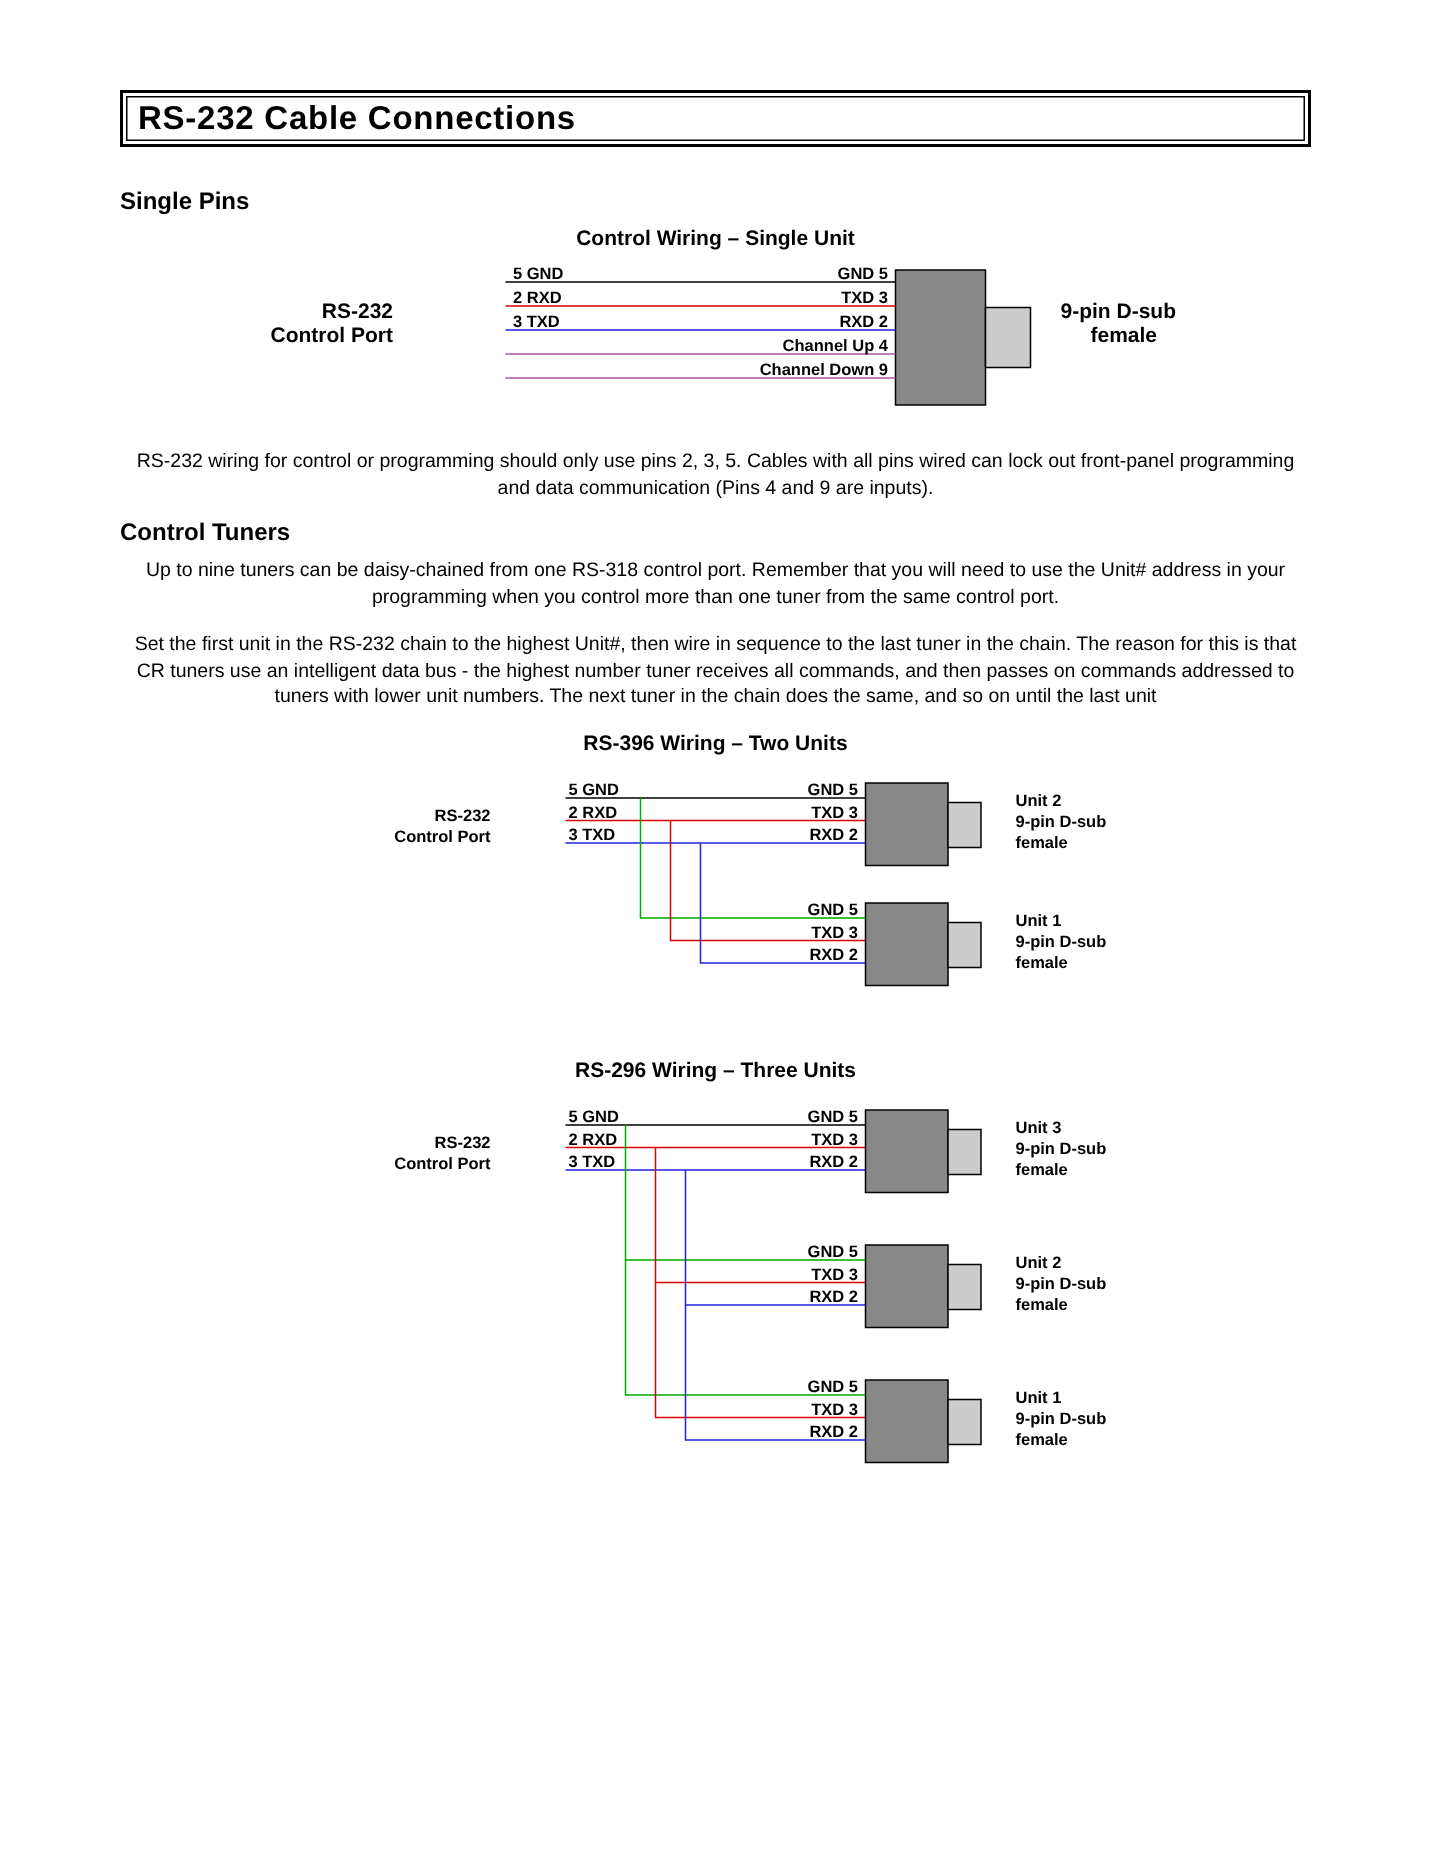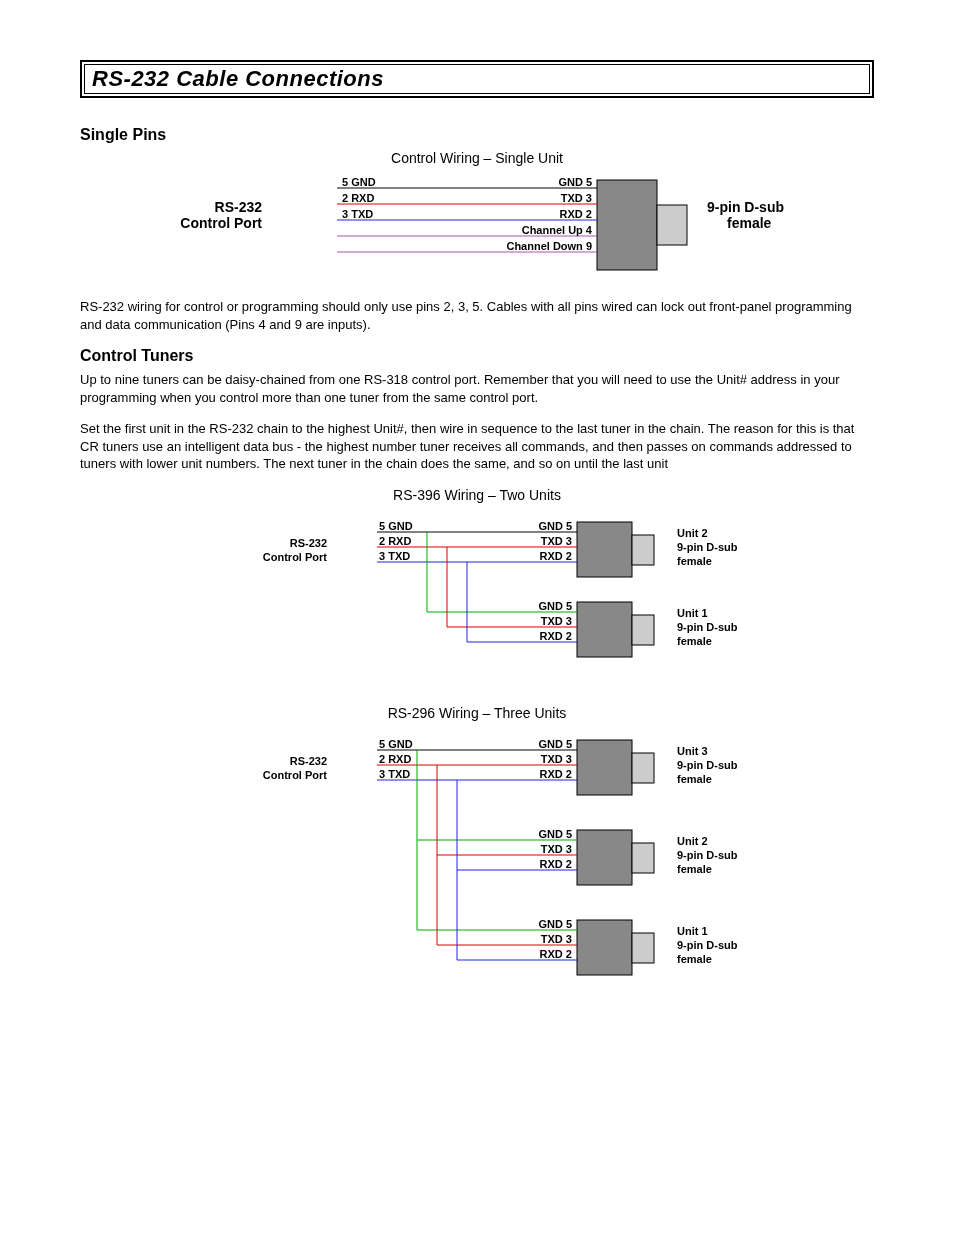--- a/index.html
+++ b/index.html
@@ -15,41 +15,41 @@
     border: 2px solid #000;
     padding: 4px 10px;
     margin-bottom: 28px;
     box-shadow: inset 0 0 0 2px #fff, inset 0 0 0 3px #000;
   }
   .title-box h1 {
     font-family: Arial, sans-serif;
     font-size: 22px;
     font-weight: bold;
     letter-spacing: 0.5px;
-    font-style: italic;
   }
   h2.sub {
     font-size: 16px;
     font-weight: bold;
     margin-bottom: 6px;
   }
   .diagram-title {
     font-size: 14px;
-    font-weight: normal;
+    font-weight: bold;
     text-align: center;
     margin-bottom: 4px;
   }
   .diagram-wrap {
     margin-bottom: 18px;
   }
   svg { display: block; margin: 0 auto; }
   p.body {
     font-size: 13px;
     line-height: 1.35;
     margin-bottom: 14px;
+    text-align: center;
   }
   .svglabel { font-family: Verdana, Arial, sans-serif; font-size: 11px; font-weight: bold; }
   .svglabel-lg { font-family: Verdana, Arial, sans-serif; font-size: 14px; font-weight: bold; }
 </style>
 </head>
 <body>
 
 <div class="title-box">
   <h1>RS-232 Cable Connections</h1>
 </div>

